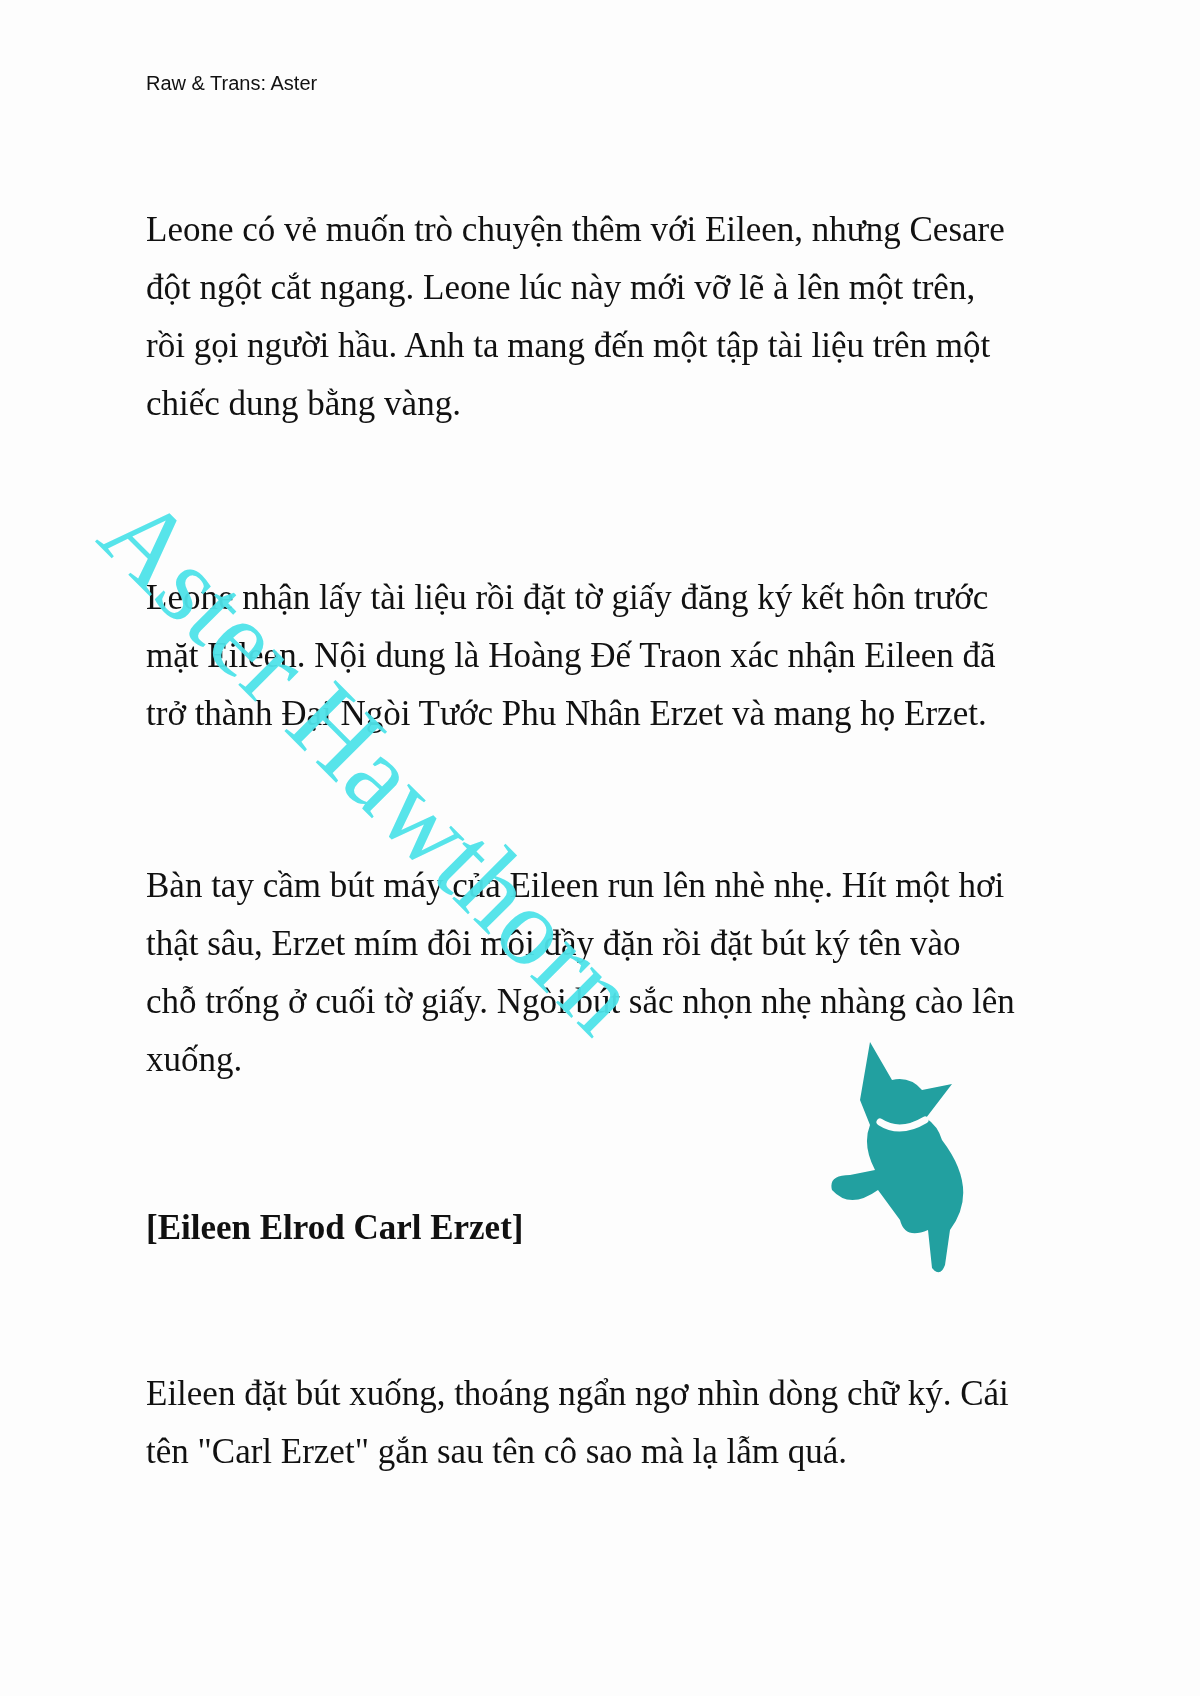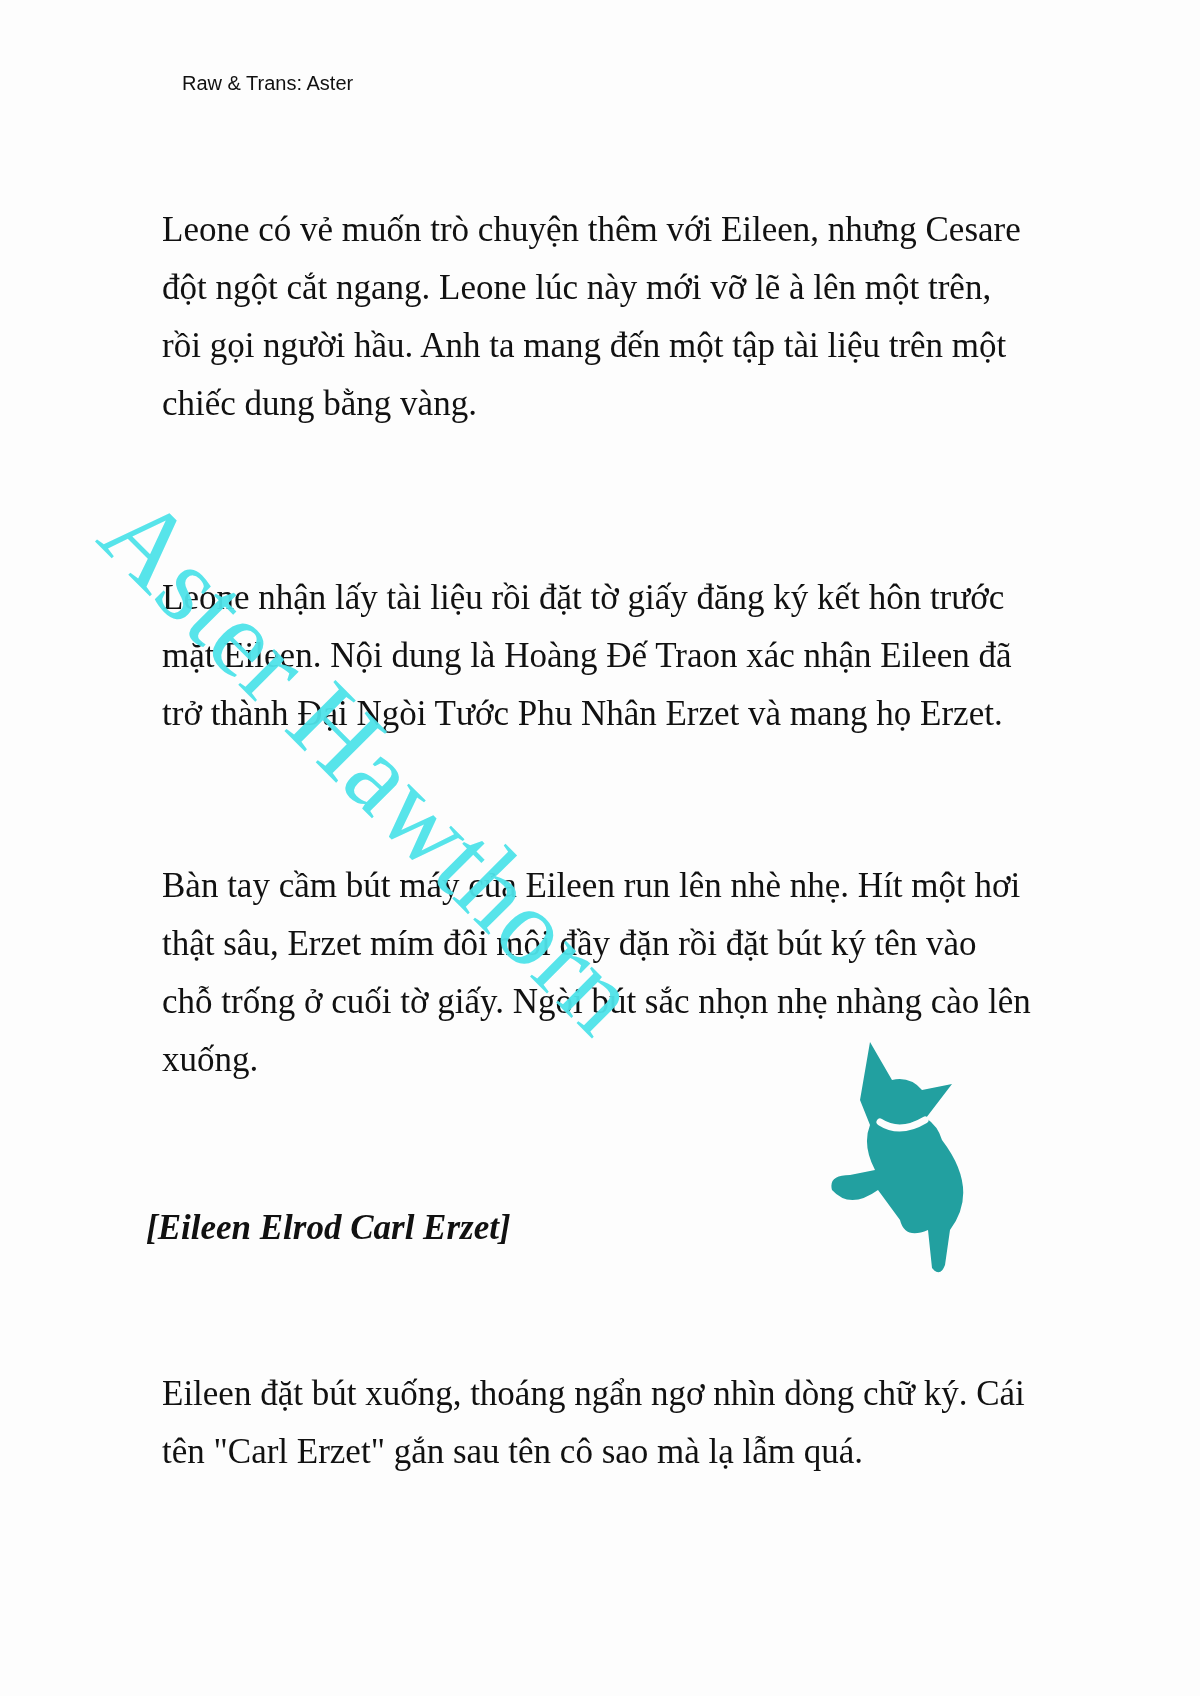--- a/index.html
+++ b/index.html
@@ -4,31 +4,31 @@
   <style>
     html, body { margin: 0; padding: 0; }
     body {
       width: 1200px; height: 1696px;
       background: #fdfdfd;
       position: relative; overflow: hidden;
     }
     .header {
       position: absolute; left: 146px; top: 72px;
       font-family: "Liberation Sans", sans-serif;
-      font-size: 20px; color: #111; margin-left: 36px;
+      font-size: 20px; color: #111;
     }
     .content {
       position: absolute; left: 146px; top: 0; width: 920px;
       font-family: "Liberation Serif", serif;
       font-size: 35px; color: #111;
     }
-    .line { position: absolute; left: 16px; white-space: nowrap; }
+    .line { position: absolute; left: 0; white-space: nowrap; }
     .sig {
       position: absolute; left: 0; white-space: nowrap;
-      font-weight: bold; font-style: italic;
+      font-weight: bold; 
     }
     .watermark {
       position: absolute; left: 165px; top: 470px;
       font-family: "Liberation Serif", serif;
       font-size: 110px; color: #4fe3ea;
       transform-origin: 0 0;
       transform: rotate(45deg);
       white-space: nowrap;
       opacity: 0.95;
     }

